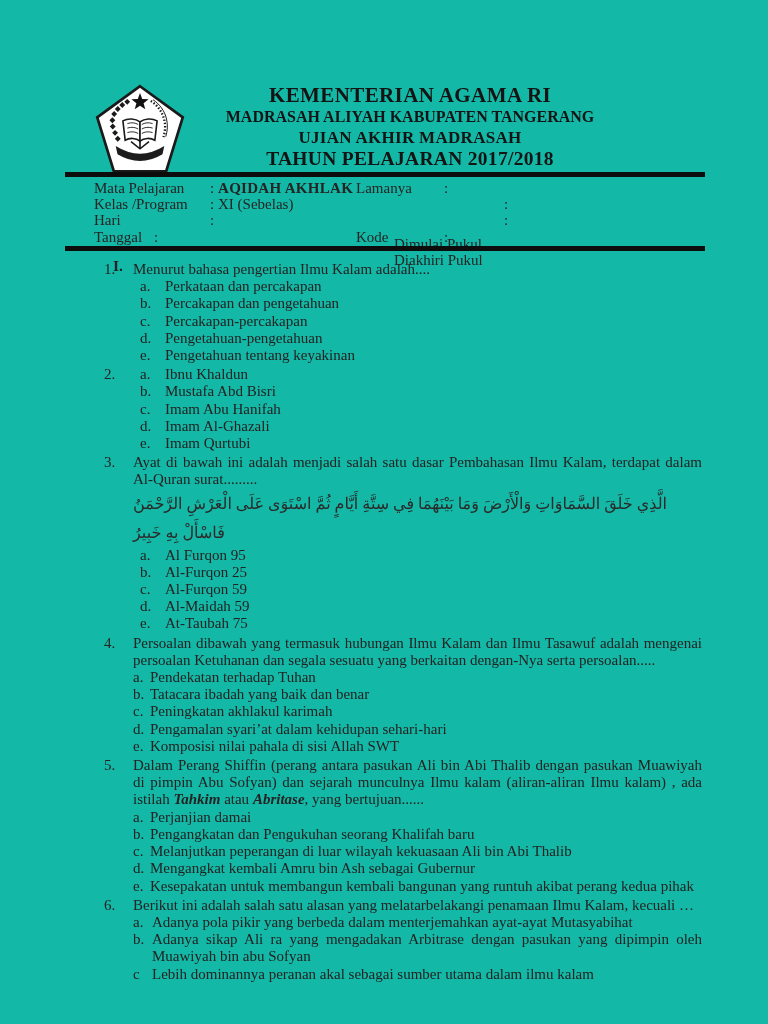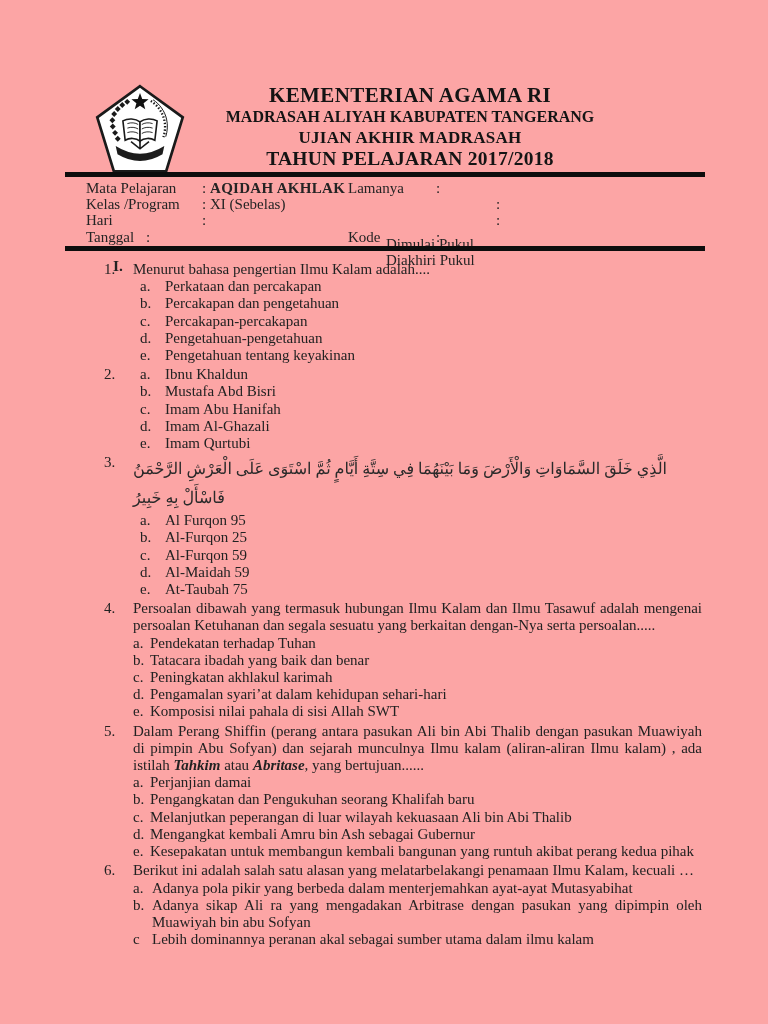--- a/index.html
+++ b/index.html
@@ -1,30 +1,30 @@
 <!DOCTYPE html>
 <html><head>
 <meta charset="utf-8">
 <style>
   html,body{margin:0;padding:0;background:#ffffff;}
-  .page{position:relative;width:768px;height:1024px;background:#fca5a5;overflow:hidden;
+  .page{position:relative;width:768px;height:1024px;background:#14b8a6;overflow:hidden;
         font-family:"Liberation Serif",serif;color:#1e1e1e;}
   
   .header{position:absolute;top:84px;left:0;width:768px;}
   .logo{position:absolute;left:94px;top:0;}
   .header-text{margin:0 60px 0 112px;text-align:center;font-weight:bold;color:#141414;}
   .ht1{font-size:21px;line-height:22px;letter-spacing:.4px;}
   .ht2{font-size:16px;line-height:21px;}
   .ht3{font-size:17px;line-height:21px;letter-spacing:.3px;}
   .ht4{font-size:19.5px;line-height:21px;letter-spacing:.3px;}
   .rule{position:absolute;left:65px;width:640px;height:5px;background:#0d0d0d;}
   .rule-top{top:172px;}
   .rule-bottom{top:246px;}
   
-  .meta{position:absolute;top:180px;left:65px;width:640px;font-size:15px;color:#242424;}
+  .meta{position:absolute;top:180px;left:73px;width:640px;font-size:15px;color:#242424;}
   .meta-row{position:relative;height:16.2px;}
   .meta-row span{position:absolute;white-space:nowrap;}
   .l-lbl{left:21px;}
   .l-colon{left:137px;}
   .l-colon.narrow{left:81px;}
   .l-val{left:145px;}
   .l-val.bold{font-weight:bold;letter-spacing:.3px;}
   .r-lbl{left:283px;}
   .r-lbl.ind{left:321px;margin-top:40px;}
   .r-colon{left:371px;}
@@ -176,20 +176,21 @@
               <div class="opt">
                 <span class="opt-letter">e.</span>
                 <span class="opt-text">Imam Qurtubi</span>
               </div>
             </div>
           </div>
         </div>
         <div class="question">
           <span class="q-num">3.</span>
           <div class="q-body">
+            <div class="q-stem"><span>Ayat di bawah ini adalah menjadi salah satu dasar Pembahasan Ilmu Kalam, terdapat dalam Al-Quran surat.........</span></div>
             <div class="arabic">الَّذِي خَلَقَ السَّمَاوَاتِ وَالْأَرْضَ وَمَا بَيْنَهُمَا فِي سِتَّةِ أَيَّامٍ ثُمَّ اسْتَوَى عَلَى الْعَرْشِ الرَّحْمَنُ فَاسْأَلْ بِهِ خَبِيرُ</div>
             <div class="opts wide">
               <div class="opt">
                 <span class="opt-letter">a.</span>
                 <span class="opt-text">Al Furqon 95</span>
               </div>
               <div class="opt">
                 <span class="opt-letter">b.</span>
                 <span class="opt-text">Al-Furqon 25</span>
               </div>

